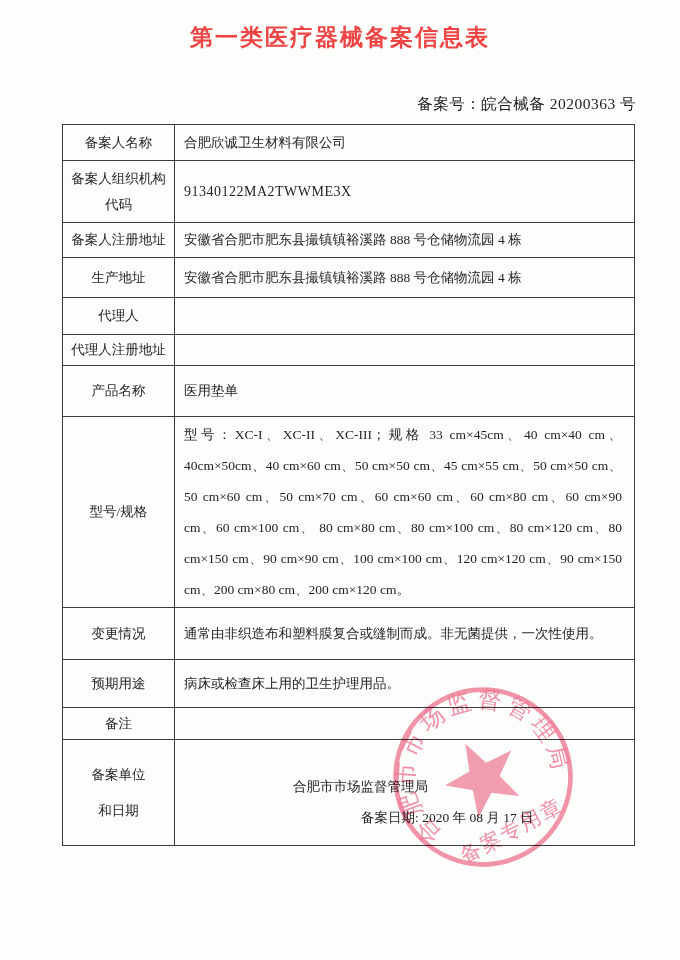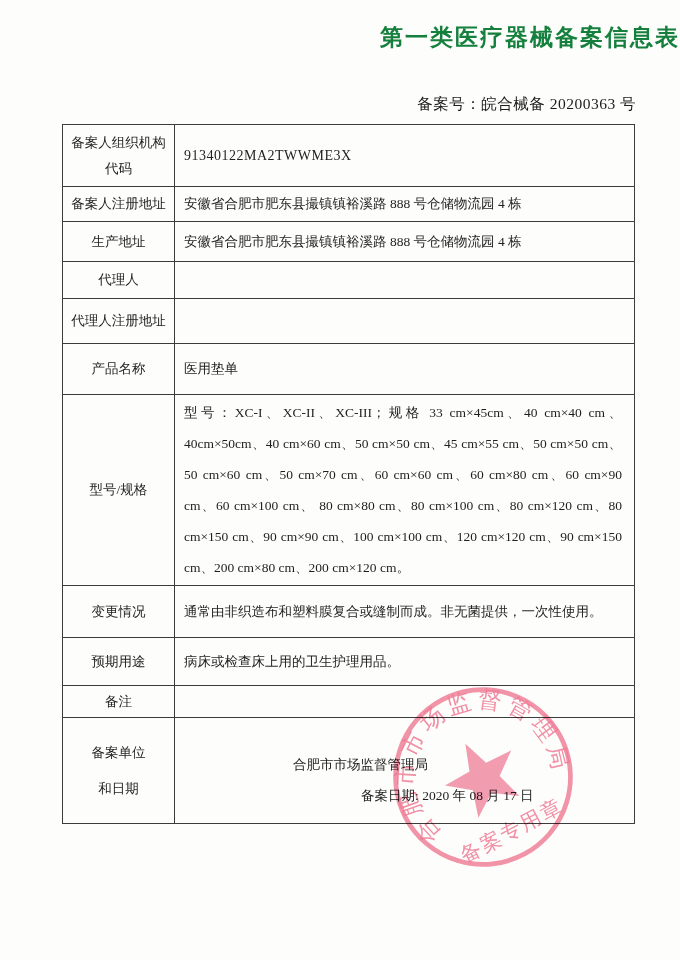--- a/index.html
+++ b/index.html
@@ -7,25 +7,25 @@
     width:680px;height:960px;
     background:#fdfdfb;
     font-family:"Liberation Serif","DejaVu Serif",serif;
     color:#222;
     position:relative;
     overflow:hidden;
   }
   .page{position:relative;width:680px;height:960px;}
   .doc-title{
     margin:24px 0 0 0;
-    text-align:right;
+    text-align:center;
     font-size:23px;
     font-weight:700;
     letter-spacing:2px;
-    color:#15803d;
+    color:#ef4444;
     line-height:28px;
   }
   .filing-no{
     margin-top:42px;
     padding-right:44px;
     text-align:right;
     font-size:15.5px;
     color:#1c1c1c;
     line-height:20px;
     letter-spacing:0.5px;
@@ -51,21 +51,21 @@
   td.lbl span{display:block;}
   td.val{
     text-align:left;
     padding:0 10px 0 9px;
   }
   tr.r1{height:36px;}
   tr.r2{height:62px;}
   tr.r3{height:35px;}
   tr.r4{height:40px;}
   tr.r5{height:37px;}
-  tr.r6{height:45px;padding-left:24px;}
+  tr.r6{height:31px;padding-left:24px;}
   tr.r7{height:51px;}
   tr.r8{height:157px;}
   tr.r9{height:52px;}
   tr.r10{height:48px;}
   tr.r11{height:32px;margin-top:46px;}
   tr.r12{height:106px;}
   tr.r13{height:34px;}
   tr.r2 td.lbl span{line-height:26px;}
   tr.r2 td.val{font-size:14px;letter-spacing:0.5px;}
   tr.r12 td.lbl span{line-height:36px;}
@@ -104,20 +104,26 @@
   <h1 class="doc-title">第一类医疗器械备案信息表</h1>
 
   <div class="filing-no">备案号：皖合械备 20200363 号</div>
 
   <table class="form">
     <colgroup>
         <col class="c-label">
         <col class="c-value">
       </colgroup>
     <tbody>
+      <tr class="r1">
+        <td class="lbl">
+            <span>备案人名称</span>
+          </td>
+        <td class="val">合肥欣诚卫生材料有限公司</td>
+      </tr>
       <tr class="r2">
         <td class="lbl">
             <span>备案人组织机构</span>
             <span>代码</span>
           </td>
         <td class="val">91340122MA2TWWME3X</td>
       </tr>
       <tr class="r3">
         <td class="lbl">
             <span>备案人注册地址</span>

